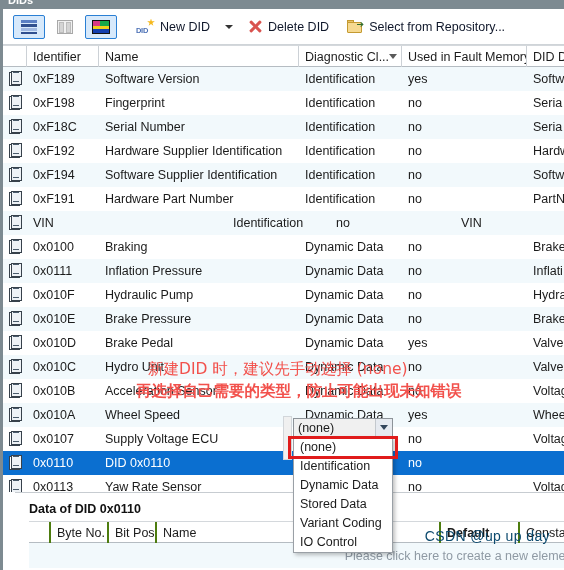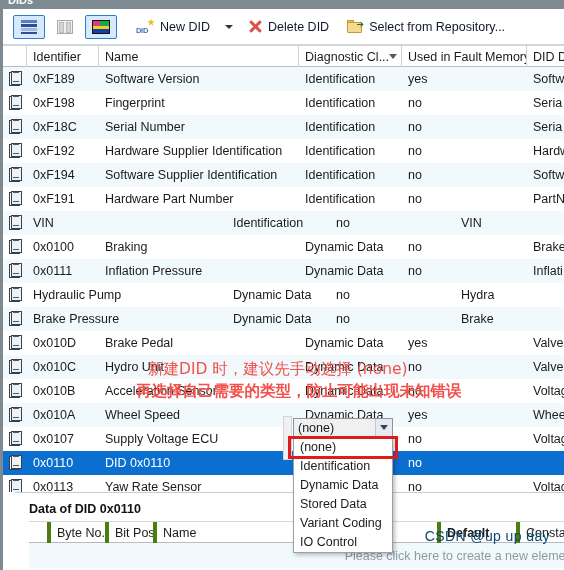--- a/index.html
+++ b/index.html
@@ -152,21 +152,21 @@
     font-family:"DejaVu Sans",sans-serif;
   }
   .annot div:nth-child(2){margin-left:-12px;font-weight:bold;}
 
   
   .bottom{position:absolute;left:15px;top:492px;width:561px;height:78px;background:#ffffff;}
   .bot-sep{position:absolute;left:0;top:0;width:561px;height:1px;background:#c7ccd1;}
   .bot-title{position:absolute;left:14px;top:10px;font-size:12.5px;font-weight:bold;color:#111;}
   .bot-grid{position:absolute;left:14px;top:29px;width:547px;}
   .bot-head{display:flex;height:22px;border-top:1px solid #d4d8dc;border-bottom:1px solid #b5bcc2;box-sizing:border-box;}
-  .bh{display:flex;align-items:center;height:21px;box-sizing:border-box;border-right:4px solid #4d7c0f;padding:0 6px;font-size:12.5px;white-space:nowrap;overflow:hidden;}
+  .bh{display:flex;align-items:center;height:21px;box-sizing:border-box;border-right:2px solid #4d7c0f;padding:0 6px;font-size:12.5px;white-space:nowrap;overflow:hidden;}
   .b-ico{flex:0 0 22px;}
   .b-byte{flex:0 0 58px;}
   .b-bit{flex:0 0 48px;}
   .b-name{flex:0 0 144px;}
   .b-data{flex:0 0 140px;}
   .b-def{flex:0 0 79px;font-weight:bold;}
   .b-const{flex:0 0 1;flex-grow:1;border-right:none;}
   .bot-row{height:25px;background:#f2f9fc;display:flex;align-items:center;justify-content:flex-end;box-sizing:border-box;}
   .bot-row .hint{font-size:12.5px;color:#8f9aa4;}
 
@@ -405,35 +405,37 @@
         <div class="row">
           <div class="cell c-ico">
             <span class="ic-doc">
               <span class="pg"></span>
               <span class="pg2"></span>
               <span class="ln"></span>
               <span class="ln"></span>
               <span class="ln"></span>
             </span>
           </div>
+          <div class="cell c-id">0x010F</div>
           <div class="cell c-name">Hydraulic Pump</div>
           <div class="cell c-diag">Dynamic Data</div>
           <div class="cell c-fault">no</div>
           <div class="cell c-last">Hydra</div>
         </div>
         <div class="row alt">
           <div class="cell c-ico">
             <span class="ic-doc">
               <span class="pg"></span>
               <span class="pg2"></span>
               <span class="ln"></span>
               <span class="ln"></span>
               <span class="ln"></span>
             </span>
           </div>
+          <div class="cell c-id">0x010E</div>
           <div class="cell c-name">Brake Pressure</div>
           <div class="cell c-diag">Dynamic Data</div>
           <div class="cell c-fault">no</div>
           <div class="cell c-last">Brake</div>
         </div>
         <div class="row">
           <div class="cell c-ico">
             <span class="ic-doc">
               <span class="pg"></span>
               <span class="pg2"></span>

